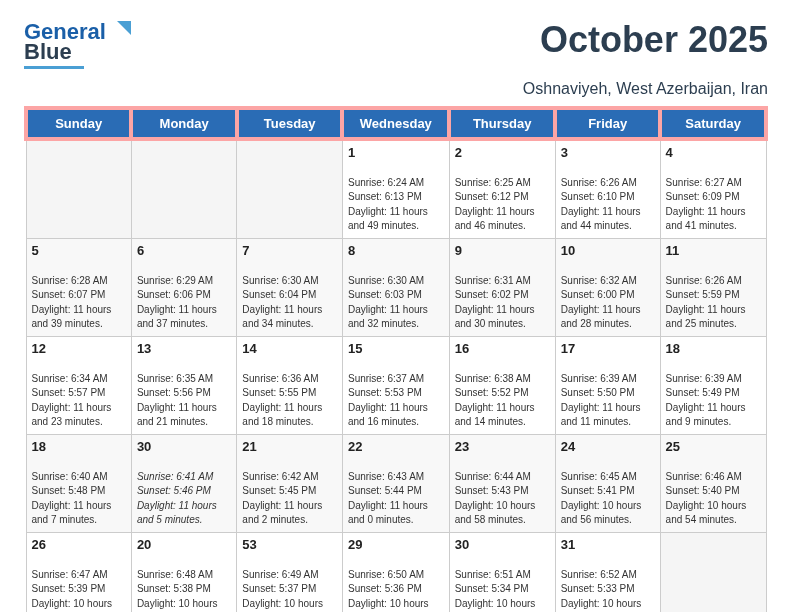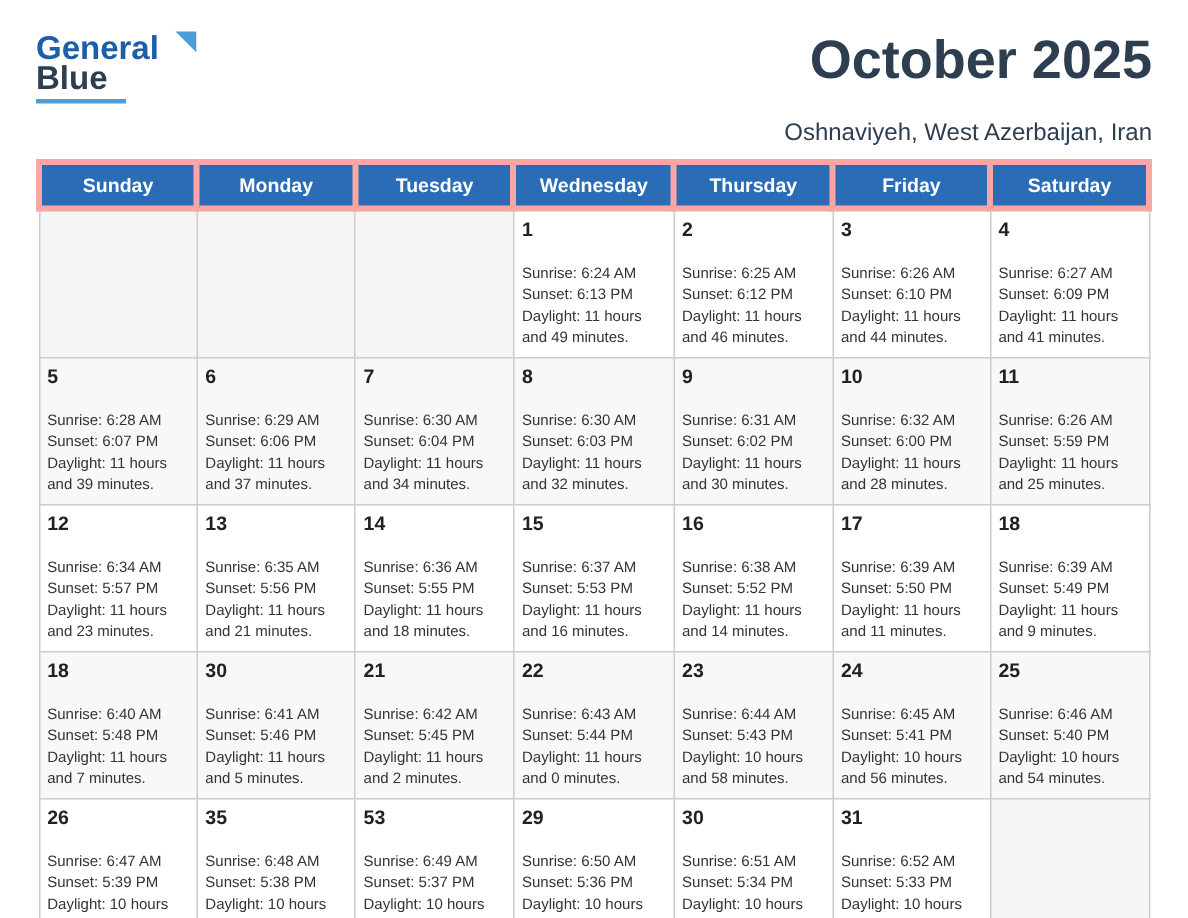--- a/index.html
+++ b/index.html
@@ -265,21 +265,21 @@
       <tr class="row-alt">
         <td>
           <span class="day-num">18</span>
           <div class="day-info" style="white-space: pre-line;">Sunrise: 6:40 AM
 Sunset: 5:48 PM
 Daylight: 11 hours
 and 7 minutes.</div>
         </td>
         <td>
           <span class="day-num">30</span>
-          <div class="day-info" style="white-space: pre-line;">Sunrise: 6:41 AM
+          <div class="day-info" style="white-space: pre-line; font-style: italic;">Sunrise: 6:41 AM
 Sunset: 5:46 PM
 Daylight: 11 hours
 and 5 minutes.</div>
         </td>
         <td>
           <span class="day-num">21</span>
           <div class="day-info" style="white-space: pre-line;">Sunrise: 6:42 AM
 Sunset: 5:45 PM
 Daylight: 11 hours
 and 2 minutes.</div>
@@ -315,21 +315,21 @@
       </tr>
       <tr>
         <td>
           <span class="day-num">26</span>
           <div class="day-info" style="white-space: pre-line;">Sunrise: 6:47 AM
 Sunset: 5:39 PM
 Daylight: 10 hours
 and 51 minutes.</div>
         </td>
         <td>
-          <span class="day-num">35</span>
+          <span class="day-num">20</span>
           <div class="day-info" style="white-space: pre-line;">Sunrise: 6:48 AM
 Sunset: 5:38 PM
 Daylight: 10 hours
 and 49 minutes.</div>
         </td>
         <td>
           <span class="day-num">53</span>
           <div class="day-info" style="white-space: pre-line;">Sunrise: 6:49 AM
 Sunset: 5:37 PM
 Daylight: 10 hours

